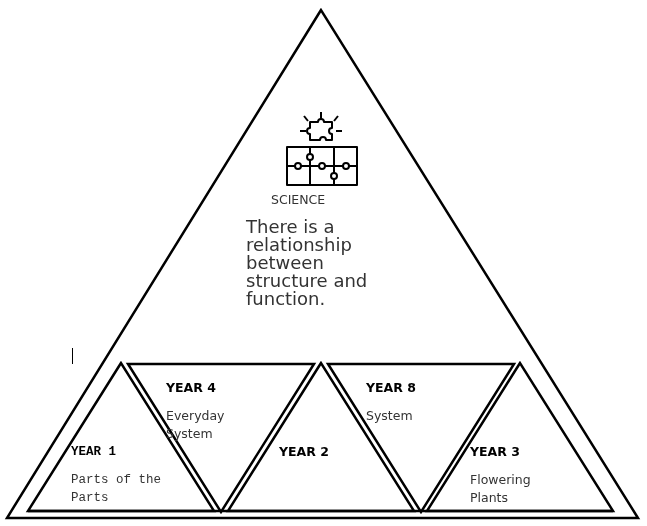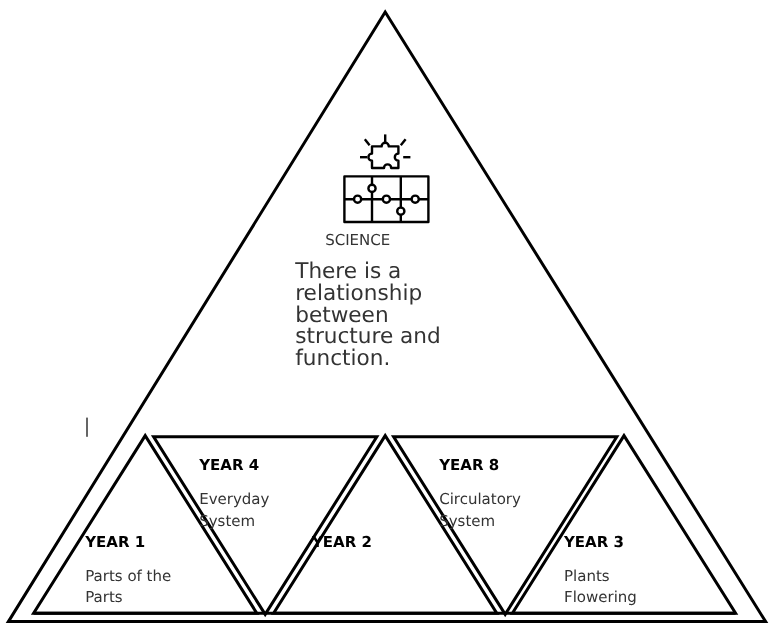--- a/index.html
+++ b/index.html
@@ -57,46 +57,45 @@
     <circle cx="334" cy="176" r="3" fill="#fff"></circle>
     <circle cx="298" cy="166" r="3" fill="#fff"></circle>
     <circle cx="322" cy="166" r="3" fill="#fff"></circle>
     <circle cx="346" cy="166" r="3" fill="#fff"></circle>
   </g>
 </svg>
 
 <div class="lbl" style="left:271px; top:191px; width:100px;">SCIENCE</div>
 <div class="lbl" style="left:246px; top:218px; width:150px; font-size:18px;">There is a relationship between structure and function.</div>
 
-<div class="lbl" style="left:71px; top:443px; width:100px;">
+<div class="lbl" style="left:71px; top:443px; width:100px;font-family:Liberation Mono, monospace;">
   <div class="year">YEAR 1</div>
   <div style="height:10px"></div>
   <div>Parts of the</div>
   <div>Parts</div>
 </div>
 
 <div class="lbl" style="left:166px; top:379px; width:110px;">
   <div class="year">YEAR 4</div>
   <div style="height:10px"></div>
   <div>Everyday</div>
   <div>System</div>
 </div>
 
-<div class="lbl" style="left:260px; top:443px; width:100px;">
+<div class="lbl" style="left:279px; top:443px; width:100px;">
   <div class="year">YEAR 2</div>
   <div style="height:10px"></div>
 </div>
 
 <div class="lbl" style="left:366px; top:379px; width:110px;">
   <div class="year">YEAR 8</div>
   <div style="height:10px"></div>
-  <div>Circulatory</div>
   <div>System</div>
 </div>
 
 <div class="lbl" style="left:470px; top:443px; width:100px;">
   <div class="year">YEAR 3</div>
   <div style="height:10px"></div>
+  <div>Flowering</div>
   <div>Plants</div>
-  <div>Flowering</div>
 </div>
 
 <div class="cursor"></div>
 
 </body></html>

